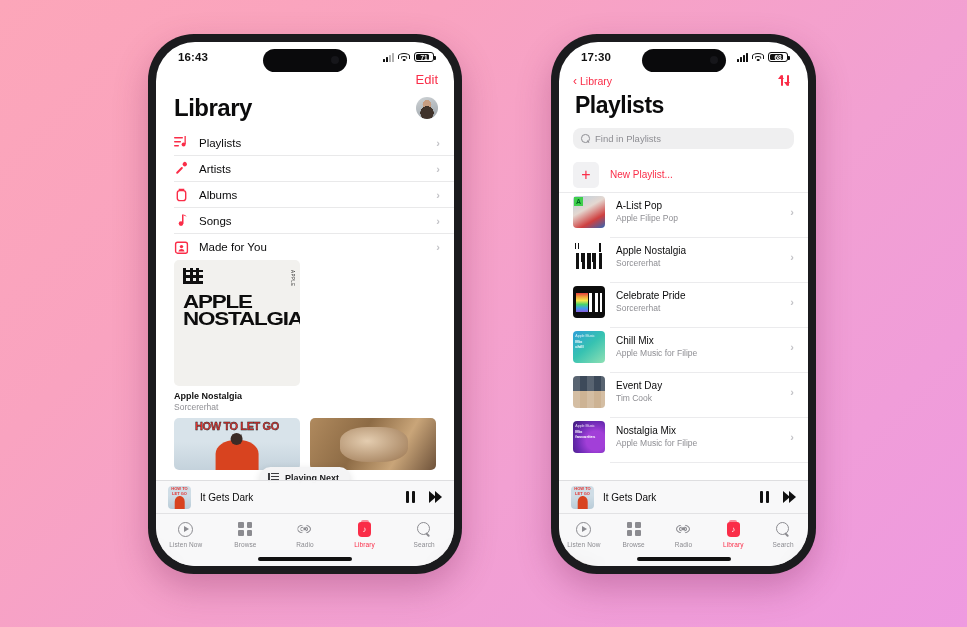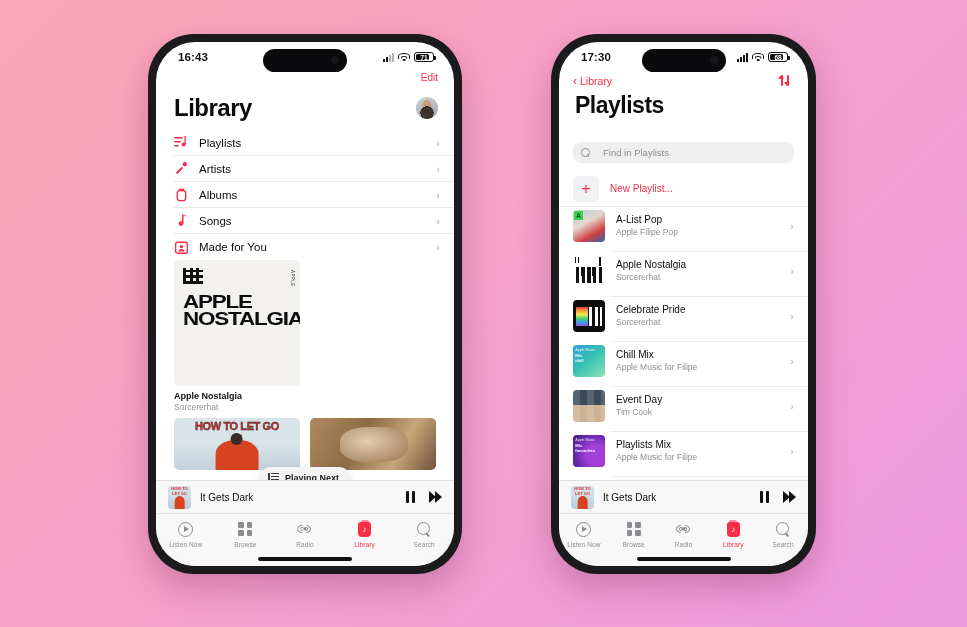--- a/index.html
+++ b/index.html
@@ -59,21 +59,21 @@
   .batt { width:20px; height:10px; border:1.2px solid #111; border-radius:3px; position:relative;
     display:flex; align-items:center; justify-content:center; }
   .batt::after { content:""; position:absolute; right:-3px; top:3px; width:1.6px; height:4px;
     background:#111; border-radius:0 1px 1px 0; }
   .batt .fill { position:absolute; left:1px; top:1px; bottom:1px; background:#111; border-radius:1.6px; }
   .batt .num { position:relative; font-size:6.5px; font-weight:700; color:#fff; z-index:2; letter-spacing:-.2px;}
   .chev { color:#c3c3c7; font-size:11px; font-weight:700; }
 
   
   .topbar-edit { height:20px; display:flex; justify-content:flex-end; padding:0 16px; }
-  .edit-btn { font-size:10px; color:#fa2d48; }
+  .edit-btn { font-size:13px; color:#fa2d48; }
   .lib-head { display:flex; align-items:center; padding:2px 16px 8px 18px; }
   .lib-title { font-size:24px; font-weight:700; color:#0b0b0c; letter-spacing:-.5px; }
   .avatar {
     margin-left:auto; width:22px; height:22px; border-radius:50%;
     background:
       radial-gradient(circle at 50% 72%, #40332b 0 34%, transparent 35%),
       radial-gradient(circle at 50% 34%, #c79e82 0 24%, transparent 25%),
       linear-gradient(160deg,#cfd3d6,#9aa2a8);
     overflow:hidden; position:relative;
   }
@@ -215,22 +215,22 @@
   .back .arr { font-size:12px; line-height:1; }
   .sort { margin-left:auto; width:14px; height:14px; position:relative; }
   .sort .a, .sort .b { position:absolute; width:1.5px; height:11px; background:#fa2d48; border-radius:1px; }
   .sort .a { left:3px; top:1px; }
   .sort .b { left:9px; top:1px; }
   .sort .a::before{ content:""; position:absolute; left:-2.6px; top:0;
     border-bottom:4px solid #fa2d48; border-left:3.2px solid transparent; border-right:3.2px solid transparent;}
   .sort .b::after{ content:""; position:absolute; left:-2.6px; bottom:0;
     border-top:4px solid #fa2d48; border-left:3.2px solid transparent; border-right:3.2px solid transparent;}
   .pl-title { font-size:23px; font-weight:700; color:#0b0b0c; padding:1px 16px 7px; letter-spacing:-.5px; }
-  .searchbox { margin:16px 14px 8px; height:21px; background:#efeff0; border-radius:8px;
-    display:flex; align-items:center; gap:13px; padding:0 8px; }
+  .searchbox { margin:2px 14px 8px; height:21px; background:#efeff0; border-radius:8px;
+    display:flex; align-items:center; gap:5px; padding:0 8px; }
   .sb-ic { width:9px; height:9px; position:relative; flex:0 0 9px;}
   .sb-ic::before{content:""; position:absolute; left:0; top:0; width:6.6px; height:6.6px;
      border:1.2px solid #8e8e93; border-radius:50%;}
   .sb-ic::after{content:""; position:absolute; left:5.6px; top:6px; width:3.4px; height:1.2px;
      background:#8e8e93; border-radius:1px; transform:rotate(45deg); transform-origin:left center;}
   .sb-ph { font-size:9.5px; color:#8e8e93; }
 
   .newpl { display:flex; align-items:center; gap:11px; padding:0 14px; height:36px;
            border-bottom:.8px solid #eaeaec; }
   .newpl-ic { width:26px; height:26px; border-radius:5px; background:#f1f1f3;
@@ -583,21 +583,21 @@
         </div>
         <div class="chev">›</div>
       </div>
 
       <div class="pl-row">
         <div class="pl-art pa-fav">
           <div class="pa-label">Apple Music</div>
           <div class="pa-mix">Mix<br>favourites</div>
         </div>
         <div class="pl-tx">
-          <div class="pl-n">Playlists Mix</div>
+          <div class="pl-n">Nostalgia Mix</div>
           <div class="pl-s">Apple Music for Filipe</div>
         </div>
         <div class="chev">›</div>
       </div>
 
       <div class="pa-next"></div>
     </div>
 
     <div class="bottom">
       <div class="mini">

